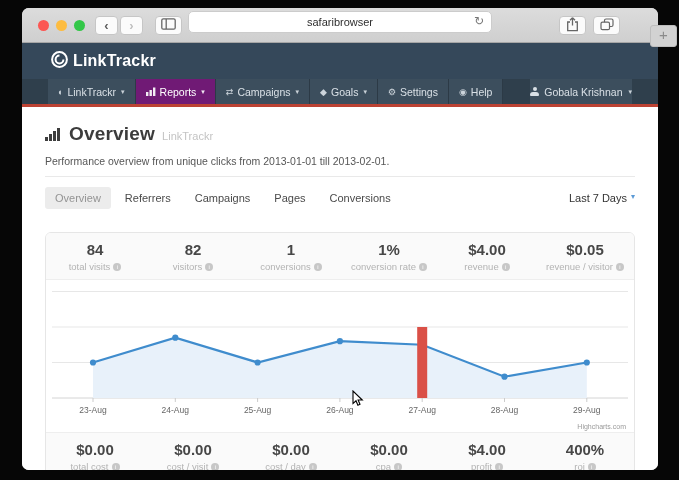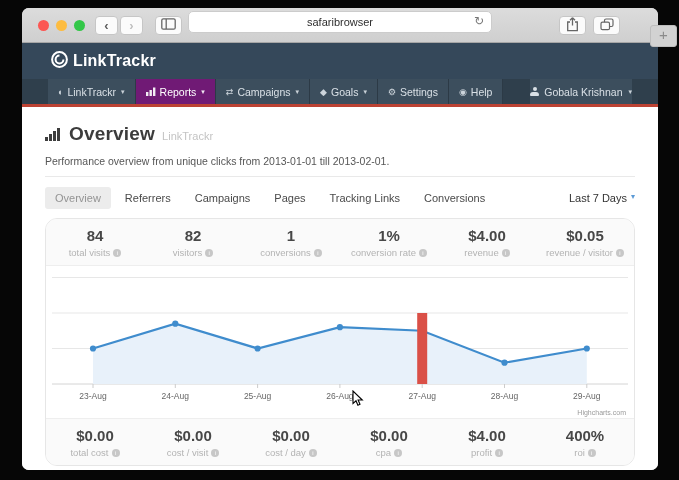--- a/index.html
+++ b/index.html
@@ -50,21 +50,21 @@
   .page-title{font-size:19px;font-weight:700;color:#3c3c3c;letter-spacing:.2px;}
   .title-suffix{font-size:11px;color:#c4c4c4;}
   .subtitle{font-size:10.5px;color:#565656;margin-top:10px;}
   .divider{border-bottom:1px solid #e9e9e9;margin-top:9px;}
   .tabs-row{margin-top:10px;display:flex;align-items:center;}
   .tab{font-size:11px;color:#4a4a4a;padding:5px 10px;border-radius:3px;margin-right:4px;}
   .tab.active{background:#ececec;color:#949494;}
   .period{margin-left:auto;font-size:11px;color:#333;display:flex;gap:3px;padding-left:44px;}
   .period .caret{color:#4a90d2;font-size:8px;}
   
-  .panel{margin-top:9px;border:1px solid #e6e6e6;border-radius:12px;overflow:hidden;}
+  .panel{margin-top:23px;border:1px solid #e6e6e6;border-radius:6px;overflow:hidden;}
   .stats-row{display:flex;background:#fafafa;padding:8px 0 7px;}
   .stats-row.top{border-bottom:1px solid #eee;}
   .stats-row.bottom{border-top:1px solid #eee;align-items:flex-end;}
   .stat{flex:1;text-align:center;}
   .stat-value{font-size:15px;font-weight:700;color:#474747;}
   .stat-label{font-size:9.5px;color:#b3b3b3;margin-top:3px;}
   .info{display:inline-block;width:8px;height:8px;line-height:8px;border-radius:50%;background:#c7c7c7;
         color:#fff;font-size:6px;text-align:center;margin-left:3px;vertical-align:1px;}
   .chart-wrap{position:relative;height:152px;background:#fff;}
   .chart-wrap svg{display:block;}
@@ -181,21 +181,20 @@
       </div>
       <div class="subtitle">Performance overview from unique clicks from 2013-01-01 till 2013-02-01.</div>
     </div>
     <div class="divider"></div>
 
     <div class="tabs-row">
       <span class="tab active">Overview</span>
       <span class="tab">Referrers</span>
       <span class="tab">Campaigns</span>
       <span class="tab">Pages</span>
-      <span class="tab">Tracking Links</span>
       <span class="tab">Conversions</span>
       <span class="period">
         <span>Last 7 Days</span>
         <span class="caret">▾</span>
       </span>
     </div>
 
     <div class="panel">
       <div class="stats-row top">
         <div class="stat">

